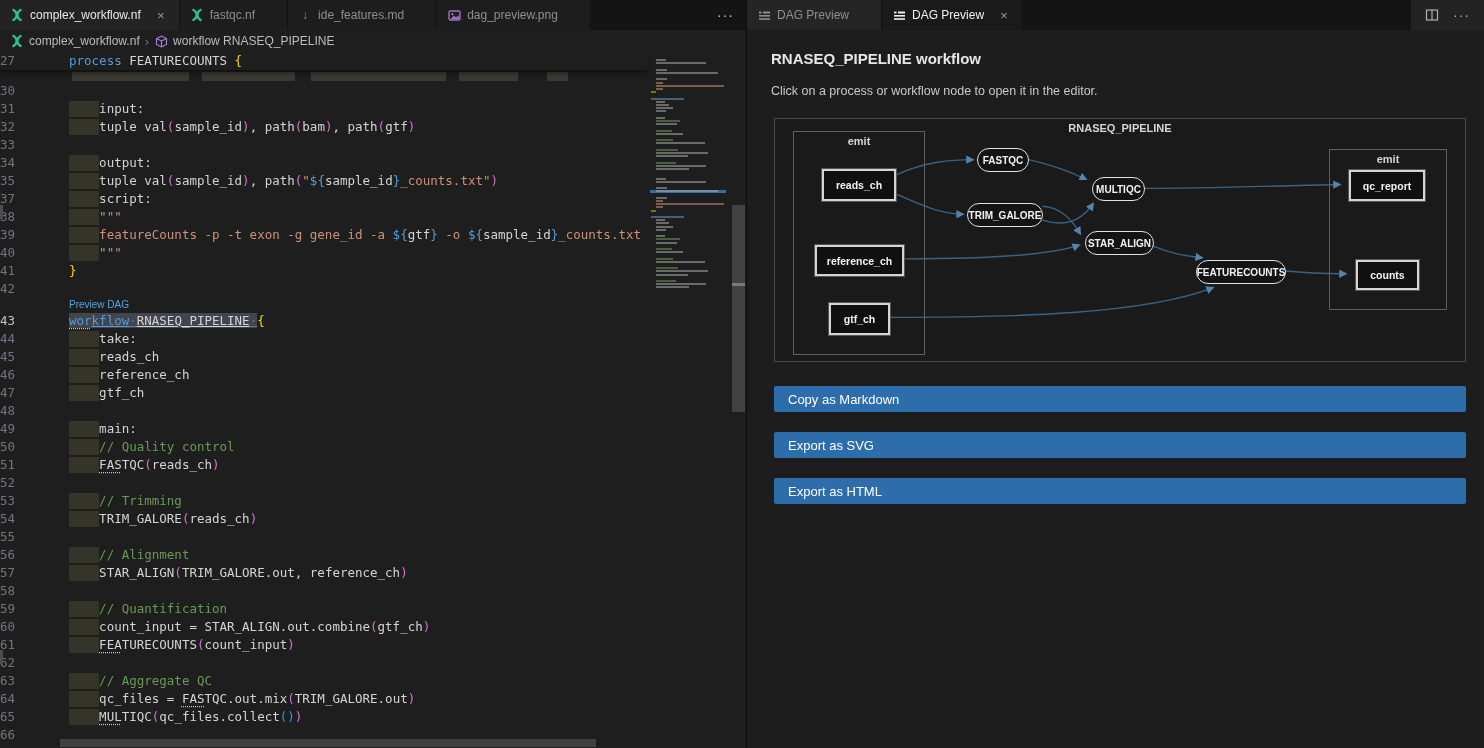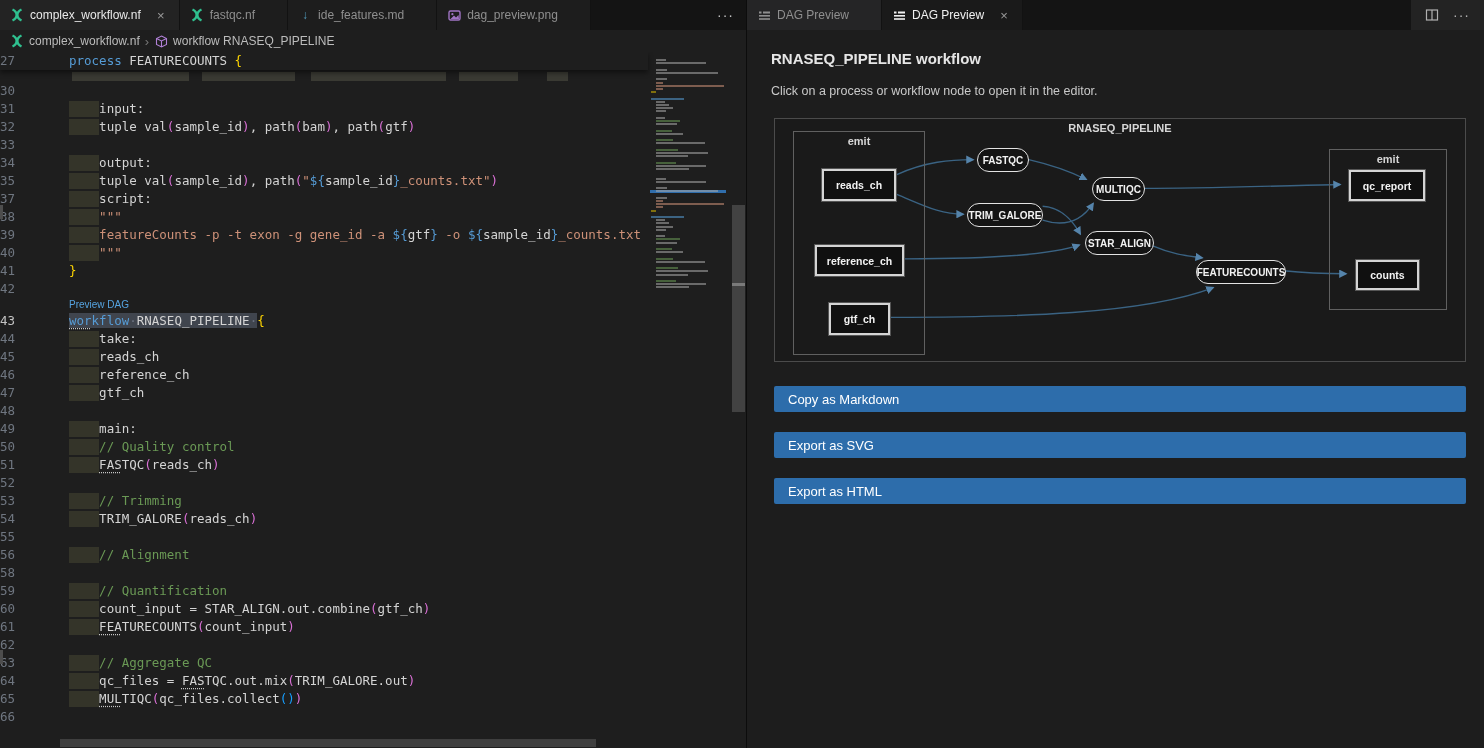--- a/index.html
+++ b/index.html
@@ -32,21 +32,21 @@
             box-shadow:0 3px 5px rgba(0,0,0,.45); }
   .partial-row { position:absolute; left:0; top:18px; width:648px; height:12px; background:#1e1e1e; z-index:5; }
   .partial-row .blk { position:absolute; top:2px; height:9px; background:#3a3a33; }
   .ln { position:absolute; left:0; top:0; width:42px; color:#6f7680; }
   .code-row.cur .ln { color:#c2c2c2; }
   .txt { position:absolute; left:69px; top:0; color:#d4d4d4; }
   .strip { position:absolute; left:69px; top:1px; width:30px; height:16px; background:rgba(165,165,100,.16); }
   .lens-row { height:14px; font:10px/14px "Liberation Sans", sans-serif; color:#55a3e0; padding-left:69px; cursor:pointer; }
   .kw  { color:#569cd6; } .id { color:#d4d4d4; } .str { color:#ce9178; } .cm { color:#6a9955; }
   .p1  { color:#da70d6; } .p2 { color:#179fff; } .b1 { color:#ffd602; }
-  .hl  { background:#40454e; } .ws { color:#6b7280; }
+  .hl  { background:#40454e;text-decoration:underline; } .ws { color:#6b7280; }
   .dots { text-decoration:underline dotted #c8c8c8; text-underline-offset:3px; }
 
   .minimap { position:absolute; left:648px; top:0; width:82px; height:696px; background:#1e1e1e; }
   .mm-bar { position:absolute; height:2px; opacity:.55; }
   .mm-sel { position:absolute; left:2px; top:138px; width:76px; height:3px; background:#3173b4; opacity:.95; }
   .vscroll { position:absolute; left:732px; top:153px; width:13px; height:207px; background:#424242; }
   .vscroll .pos { position:absolute; left:0; top:78px; width:13px; height:3px; background:#7a7a7a; }
   .hscroll { position:absolute; left:60px; bottom:1px; width:536px; height:8px; background:#3f3f3f; }
   .edge-mark { position:absolute; left:0; width:3px; height:14px; background:#4d4d4d; }
 
@@ -174,20 +174,21 @@
         <div class="code-row"><span class="ln">47</span><div class="strip"></div><span class="txt"><span class="id">    gtf_ch</span></span></div>
         <div class="code-row"><span class="ln">48</span><span class="txt"></span></div>
         <div class="code-row"><span class="ln">49</span><div class="strip"></div><span class="txt"><span class="id">    main:</span></span></div>
         <div class="code-row"><span class="ln">50</span><div class="strip"></div><span class="txt"><span class="cm">    // Quality control</span></span></div>
         <div class="code-row"><span class="ln">51</span><div class="strip"></div><span class="txt"><span class="id">    </span><span class="id dots">FAS</span><span class="id">TQC</span><span class="p1">(</span><span class="id">reads_ch</span><span class="p1">)</span></span></div>
         <div class="code-row"><span class="ln">52</span><span class="txt"></span></div>
         <div class="code-row"><span class="ln">53</span><div class="strip"></div><span class="txt"><span class="cm">    // Trimming</span></span></div>
         <div class="code-row"><span class="ln">54</span><div class="strip"></div><span class="txt"><span class="id">    TRIM_GALORE</span><span class="p1">(</span><span class="id">reads_ch</span><span class="p1">)</span></span></div>
         <div class="code-row"><span class="ln">55</span><span class="txt"></span></div>
         <div class="code-row"><span class="ln">56</span><div class="strip"></div><span class="txt"><span class="cm">    // Alignment</span></span></div>
+        <div class="code-row"><span class="ln">57</span><div class="strip"></div><span class="txt"><span class="id">    STAR_ALIGN</span><span class="p1">(</span><span class="id">TRIM_GALORE.out, reference_ch</span><span class="p1">)</span></span></div>
         <div class="code-row"><span class="ln">58</span><span class="txt"></span></div>
         <div class="code-row"><span class="ln">59</span><div class="strip"></div><span class="txt"><span class="cm">    // Quantification</span></span></div>
         <div class="code-row"><span class="ln">60</span><div class="strip"></div><span class="txt"><span class="id">    count_input = STAR_ALIGN.out.combine</span><span class="p1">(</span><span class="id">gtf_ch</span><span class="p1">)</span></span></div>
         <div class="code-row"><span class="ln">61</span><div class="strip"></div><span class="txt"><span class="id">    </span><span class="id dots">FEA</span><span class="id">TURECOUNTS</span><span class="p1">(</span><span class="id">count_input</span><span class="p1">)</span></span></div>
         <div class="code-row"><span class="ln">62</span><span class="txt"></span></div>
         <div class="code-row"><span class="ln">63</span><div class="strip"></div><span class="txt"><span class="cm">    // Aggregate QC</span></span></div>
         <div class="code-row"><span class="ln">64</span><div class="strip"></div><span class="txt"><span class="id">    qc_files = </span><span class="id dots">FAS</span><span class="id">TQC</span><span class="id">.out.mix</span><span class="p1">(</span><span class="id">TRIM_GALORE.out</span><span class="p1">)</span></span></div>
         <div class="code-row"><span class="ln">65</span><div class="strip"></div><span class="txt"><span class="id">    </span><span class="id dots">MUL</span><span class="id">TIQC</span><span class="p1">(</span><span class="id">qc_files.collect</span><span class="p2">(</span><span class="p2">)</span><span class="p1">)</span></span></div>
         <div class="code-row"><span class="ln">66</span><span class="txt"></span></div>
       </div>

